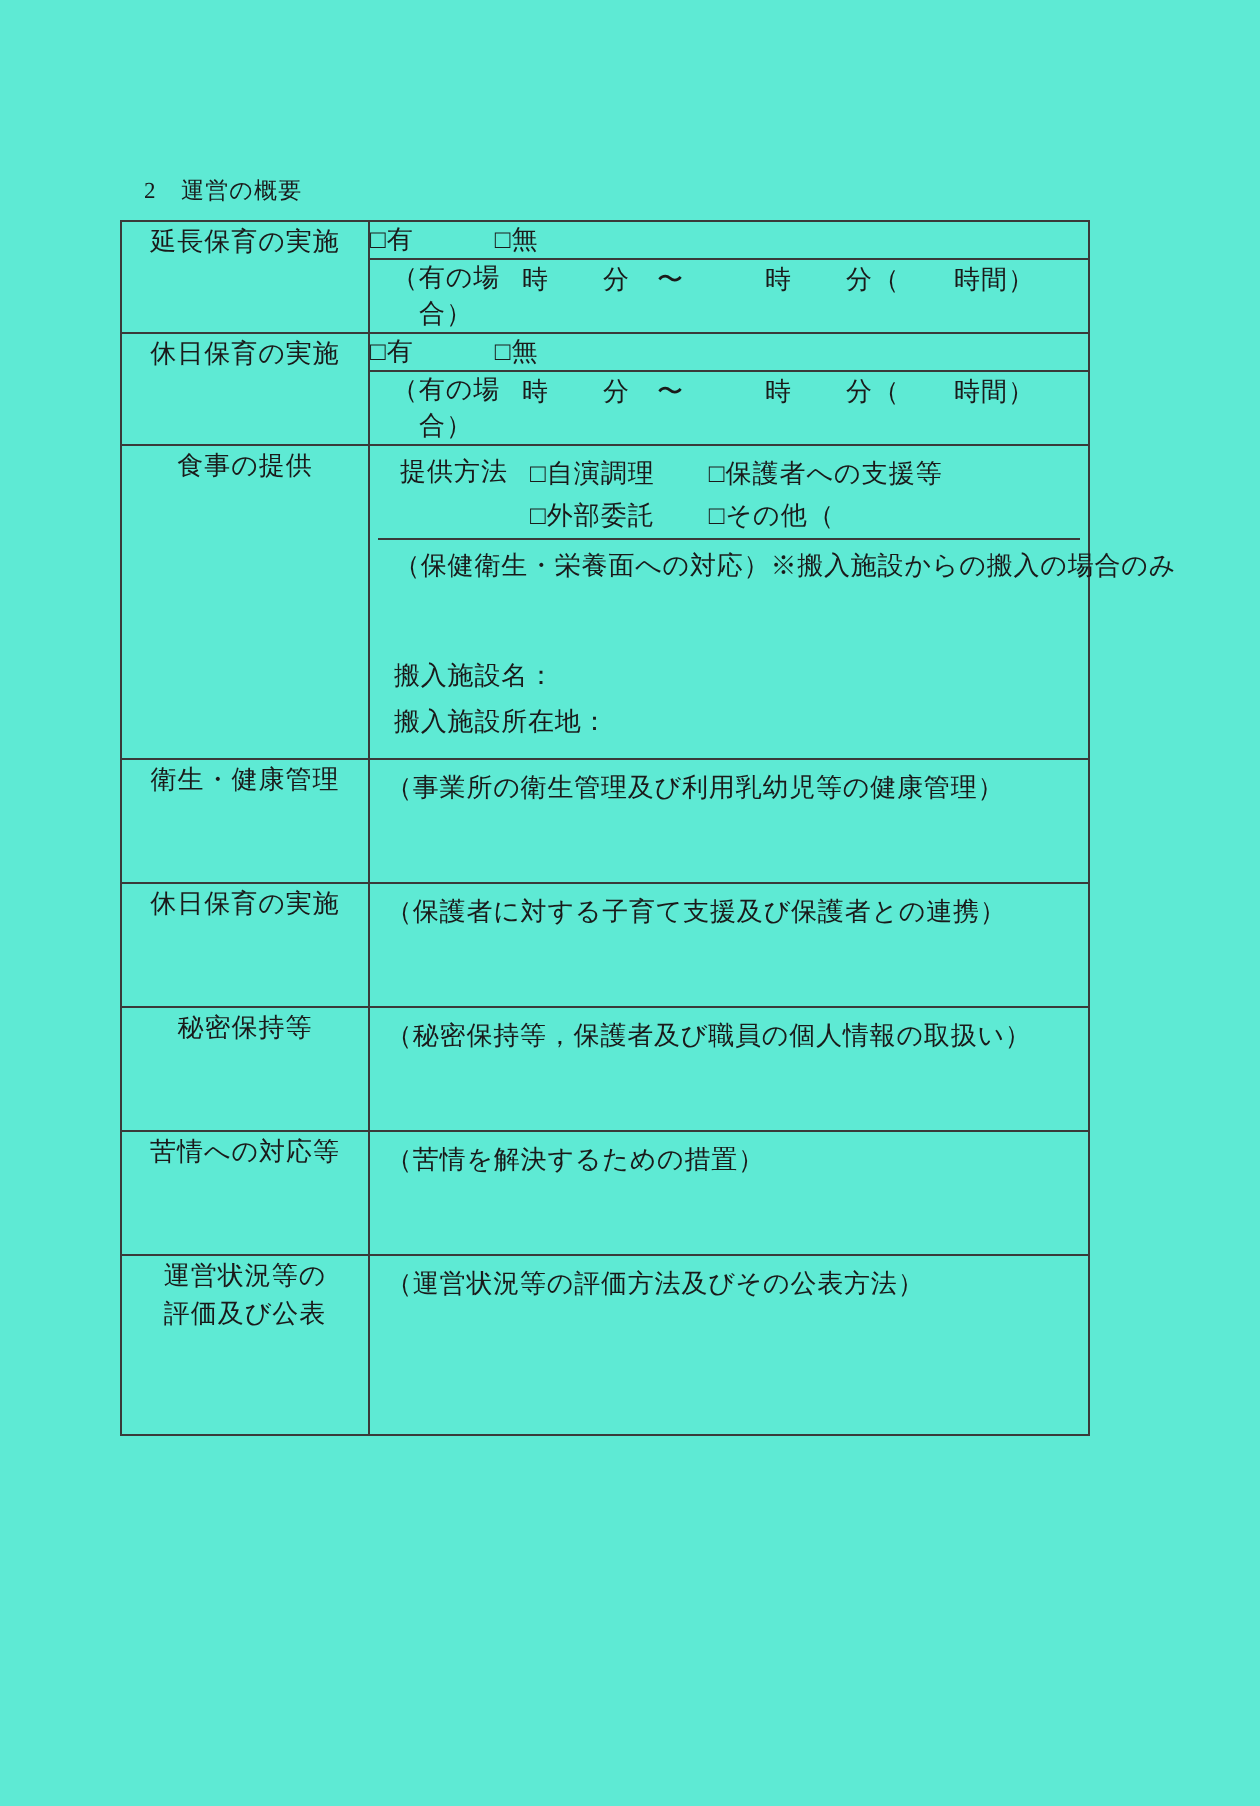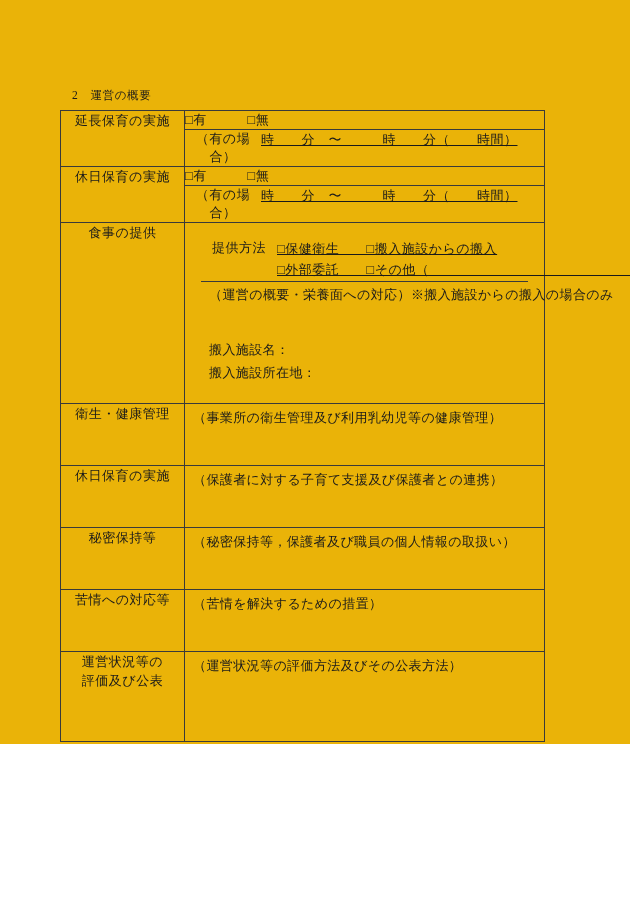--- a/index.html
+++ b/index.html
@@ -13,22 +13,22 @@
     position: relative;
     font-family: "Liberation Serif", "DejaVu Serif", serif;
     color: #1a1a1a;
     overflow: hidden;
   }
 
   .page {
     position: absolute;
     left: 0; top: 0;
     width: 630px;
-    height: 744px;
-    background: #eab308;
+    height: 903px;
+    background: #5eead4;
   }
 
   .section-heading {
     position: absolute;
     left: 72px;
     top: 88px;
     font-size: 11.5px;
     letter-spacing: 0.6px;
     white-space: pre;
     color: #1a1a1a;
@@ -83,21 +83,20 @@
     border-right: 1px solid #3a3a3a;
     padding: 4px 2px;
     letter-spacing: 0.5px;
   }
 
   .sub-right {
     padding: 4px 6px 4px 10px;
     vertical-align: middle;
     letter-spacing: 0.5px;
     line-height: 1.6;
-    text-decoration: underline;
   }
 
   .opt-line {
     white-space: pre;
   }
 
   .time-line {
     white-space: pre;
     letter-spacing: 0.5px;
   }
@@ -179,37 +178,37 @@
                 <td class="sub-left">（有の場合）</td>
                 <td class="sub-right time-line">時　　分　〜　　　時　　分（　　時間）</td>
               </tr>
             </tbody>
           </table>
         </td>
       </tr>
 
       <tr>
         <td class="lbl">食事の提供</td>
-        <td style="padding:16px">
+        <td style="padding:4px">
           <table class="inner">
             <colgroup>
                 <col style="width:76px">
                 <col>
               </colgroup>
             <tbody>
               <tr class="row-line">
                 <td class="sub-left">提供方法</td>
                 <td class="sub-right">
-                  <div class="opt-line">□保健衛生　　□搬入施設からの搬入</div>
+                  <div class="opt-line">□自演調理　　□保護者への支援等</div>
                   <div class="opt-line">□外部委託　　□その他（　　　　　　　　　　　　　　　　）</div>
                 </td>
               </tr>
               <tr>
                 <td colspan="2" style="padding:0">
-                  <div class="note-line">（運営の概要・栄養面への対応）※搬入施設からの搬入の場合のみ</div>
+                  <div class="note-line">（保健衛生・栄養面への対応）※搬入施設からの搬入の場合のみ</div>
                   <div class="spacer-md"></div>
                   <div class="facility-lines">搬入施設名：</div>
                   <div class="facility-lines">搬入施設所在地：</div>
                 </td>
               </tr>
             </tbody>
           </table>
         </td>
       </tr>
 

